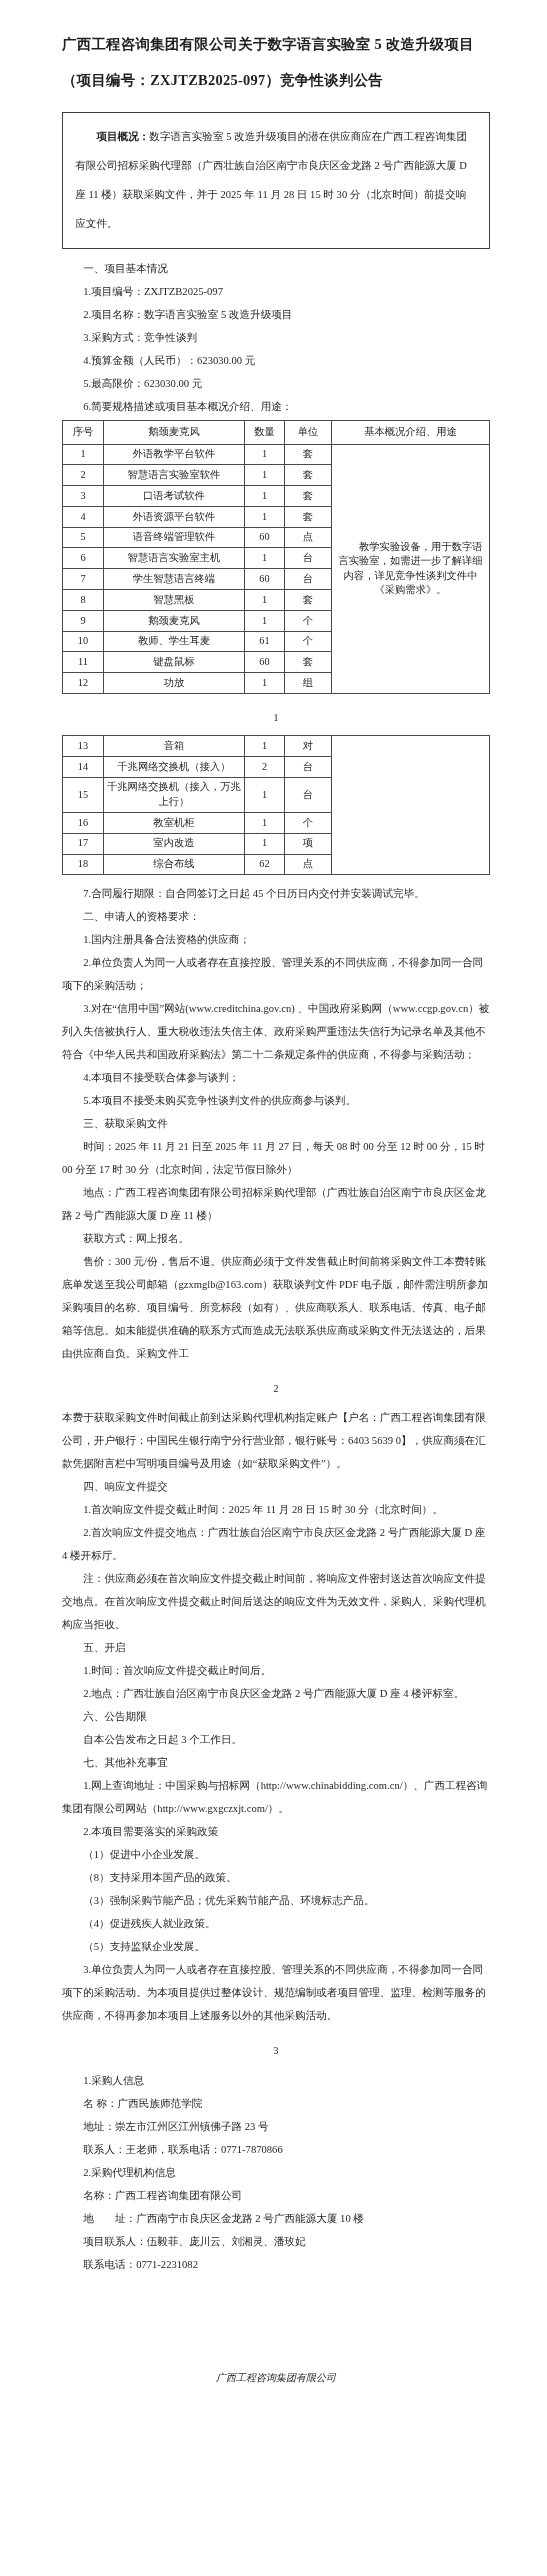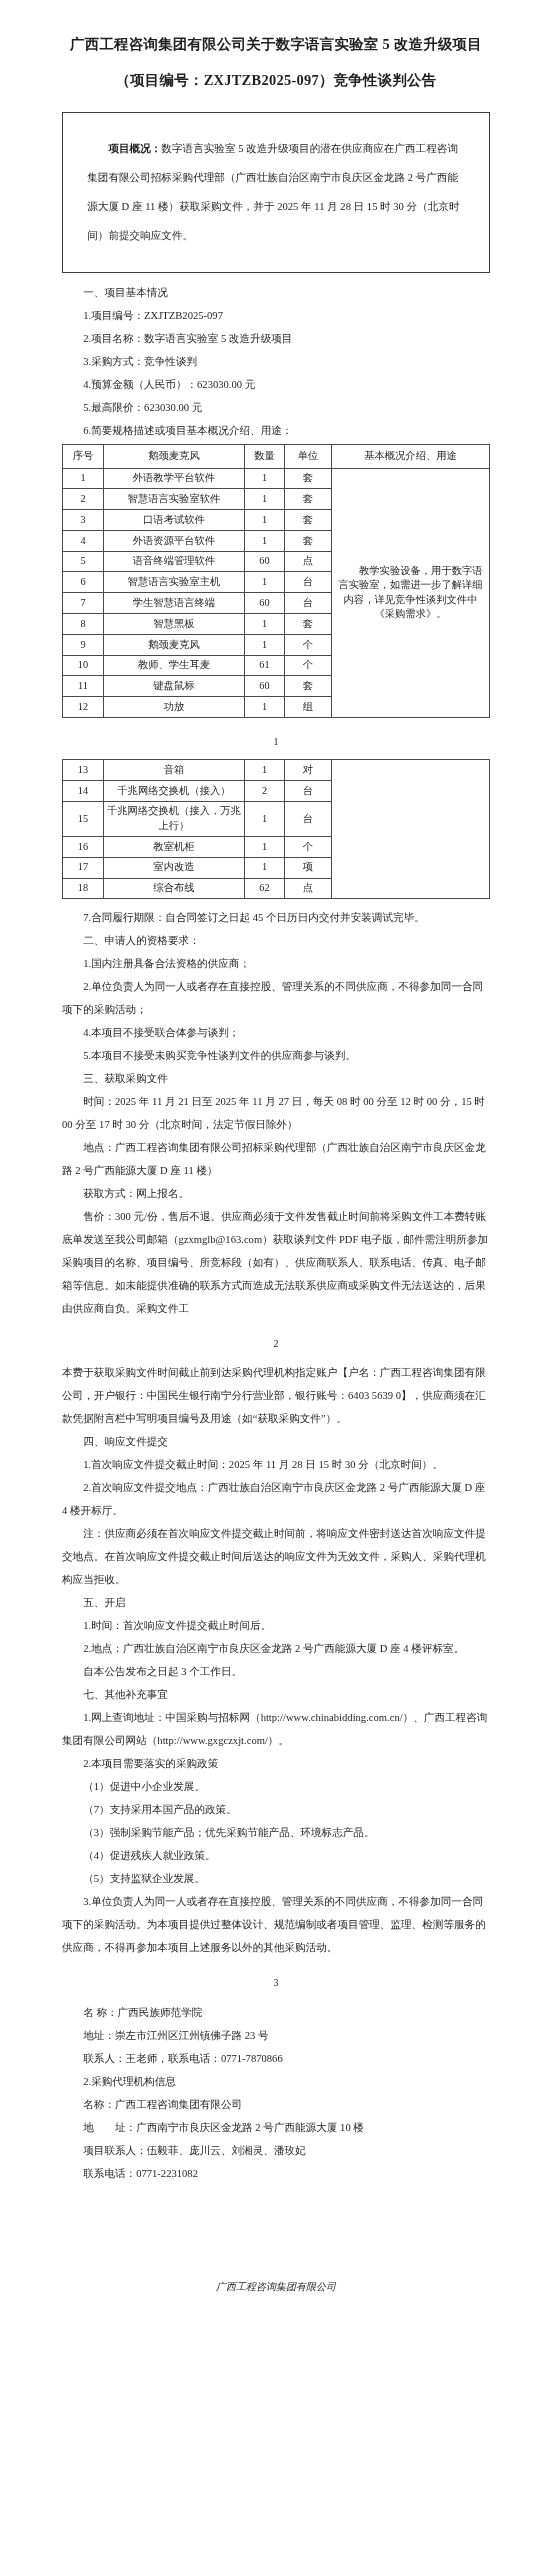--- a/index.html
+++ b/index.html
@@ -1,20 +1,20 @@
 <!DOCTYPE html>
 <html lang="zh" style="font-size:11px"><head>
 <meta charset="utf-8">
 <style>
   html,body{margin:0;padding:0;background:#ffffff;}
   body{width:548px;color:#1f1f1f;font-family:"Liberation Serif","DejaVu Serif",serif;}
   .doc{box-sizing:border-box;width:548px;min-height:2576px;padding:20.5px 58px 18px 62px;}
-  .title{font-size:14.4px;font-weight:bold;text-align:center;line-height:36px;margin:5.5px 0 13.7px 0;letter-spacing:0.3px;}
+  .title{font-size:14.4px;font-weight:bold;line-height:36px;margin:5.5px 0 13.7px 0;letter-spacing:0.3px;}
   .overview-box{border:1.4px solid #3c3c3c;padding:5.5px 8.2px;margin:0 0 8.2px 0;}
-  .overview-box p{margin:16px;text-indent:2em;line-height:29px;font-size:10.6px;white-space:pre-wrap;}
+  .overview-box p{margin:4px;text-indent:2em;line-height:29px;font-size:10.6px;white-space:pre-wrap;}
   .ov-label{font-weight:bold;}
   .para{margin:0;text-indent:2em;line-height:23px;font-size:10.6px;white-space:pre-wrap;}
   .para.no-indent{text-indent:0;}
   table.goods{width:100%;border-collapse:collapse;table-layout:fixed;margin:2.1px 0 0 0;border-radius:21px;}
   table.goods th,table.goods td{border:0.7px solid #4a4a4a;font-size:10.3px;font-weight:normal;text-align:center;vertical-align:middle;padding:2.7px 2.1px;line-height:14.4px;word-break:break-all;}
   table.goods th{padding:4.1px 2.1px;}
   td.desc{text-align:left;text-indent:2em;line-height:23px;padding:2.7px 6.8px;word-break:normal;}
   .pagenum{text-align:center;font-size:10px;margin:18px 0 12.3px 0;color:#222;}
   .sig{ text-align:center;font-size:10px;line-height:33px;margin-top:19px;white-space:pre-wrap;font-style:italic;}
   .end-spacer{height:205px;}
@@ -184,20 +184,21 @@
         <td>点</td>
       </tr>
     </tbody>
   </table>
 
   <p class="para" style="margin-top:6.8px">7.合同履行期限：自合同签订之日起 45 个日历日内交付并安装调试完毕。</p>
 
   <p class="para">二、申请人的资格要求：</p>
   <p class="para">1.国内注册具备合法资格的供应商；</p>
   <p class="para">2.单位负责人为同一人或者存在直接控股、管理关系的不同供应商，不得参加同一合同项下的采购活动；</p>
+  <p class="para">3.对在“信用中国”网站(www.creditchina.gov.cn) 、中国政府采购网（www.ccgp.gov.cn）被列入失信被执行人、重大税收违法失信主体、政府采购严重违法失信行为记录名单及其他不符合《中华人民共和国政府采购法》第二十二条规定条件的供应商，不得参与采购活动；</p>
   <p class="para">4.本项目不接受联合体参与谈判；</p>
   <p class="para">5.本项目不接受未购买竞争性谈判文件的供应商参与谈判。</p>
 
   <p class="para">三、获取采购文件</p>
   <p class="para">时间：2025 年 11 月 21 日至 2025 年 11 月 27 日，每天 08 时 00 分至 12 时 00 分，15 时 00 分至 17 时 30 分（北京时间，法定节假日除外）</p>
   <p class="para">地点：广西工程咨询集团有限公司招标采购代理部（广西壮族自治区南宁市良庆区金龙路 2 号广西能源大厦 D 座 11 楼）</p>
   <p class="para">获取方式：网上报名。</p>
   <p class="para">售价：300 元/份，售后不退。供应商必须于文件发售截止时间前将采购文件工本费转账底单发送至我公司邮箱（gzxmglb@163.com）获取谈判文件 PDF 电子版，邮件需注明所参加采购项目的名称、项目编号、所竞标段（如有）、供应商联系人、联系电话、传真、电子邮箱等信息。如未能提供准确的联系方式而造成无法联系供应商或采购文件无法送达的，后果由供应商自负。采购文件工</p>
 
   <div class="pagenum">2</div>
@@ -206,35 +207,37 @@
 
   <p class="para">四、响应文件提交</p>
   <p class="para">1.首次响应文件提交截止时间：2025 年 11 月 28 日 15 时 30 分（北京时间）。</p>
   <p class="para">2.首次响应文件提交地点：广西壮族自治区南宁市良庆区金龙路 2 号广西能源大厦 D 座 4 楼开标厅。</p>
   <p class="para">注：供应商必须在首次响应文件提交截止时间前，将响应文件密封送达首次响应文件提交地点。在首次响应文件提交截止时间后送达的响应文件为无效文件，采购人、采购代理机构应当拒收。</p>
 
   <p class="para">五、开启</p>
   <p class="para">1.时间：首次响应文件提交截止时间后。</p>
   <p class="para">2.地点：广西壮族自治区南宁市良庆区金龙路 2 号广西能源大厦 D 座 4 楼评标室。</p>
 
+  <p class="para">六、公告期限</p>
   <p class="para">自本公告发布之日起 3 个工作日。</p>
 
   <p class="para">七、其他补充事宜</p>
   <p class="para">1.网上查询地址：中国采购与招标网（http://www.chinabidding.com.cn/）、广西工程咨询集团有限公司网站（http://www.gxgczxjt.com/）。</p>
   <p class="para">2.本项目需要落实的采购政策</p>
   <p class="para">（1）促进中小企业发展。</p>
-  <p class="para">（7）支持采用本国产品的政策。</p>
+  <p class="para">（8）支持采用本国产品的政策。</p>
   <p class="para">（3）强制采购节能产品；优先采购节能产品、环境标志产品。</p>
   <p class="para">（4）促进残疾人就业政策。</p>
   <p class="para">（5）支持监狱企业发展。</p>
   <p class="para">3.单位负责人为同一人或者存在直接控股、管理关系的不同供应商，不得参加同一合同项下的采购活动。为本项目提供过整体设计、规范编制或者项目管理、监理、检测等服务的供应商，不得再参加本项目上述服务以外的其他采购活动。</p>
 
 
   <div class="pagenum">3</div>
 
+  <p class="para">1.采购人信息</p>
   <p class="para">名 称：广西民族师范学院</p>
   <p class="para">地址：崇左市江州区江州镇佛子路 23 号</p>
   <p class="para">联系人：王老师，联系电话：0771-7870866</p>
   <p class="para">2.采购代理机构信息</p>
   <p class="para">名称：广西工程咨询集团有限公司</p>
   <p class="para">地        址：广西南宁市良庆区金龙路 2 号广西能源大厦 10 楼</p>
   <p class="para">项目联系人：伍毅菲、庞川云、刘湘灵、潘玫妃</p>
   <p class="para">联系电话：0771-2231082</p>
 
   <div class="sig">

